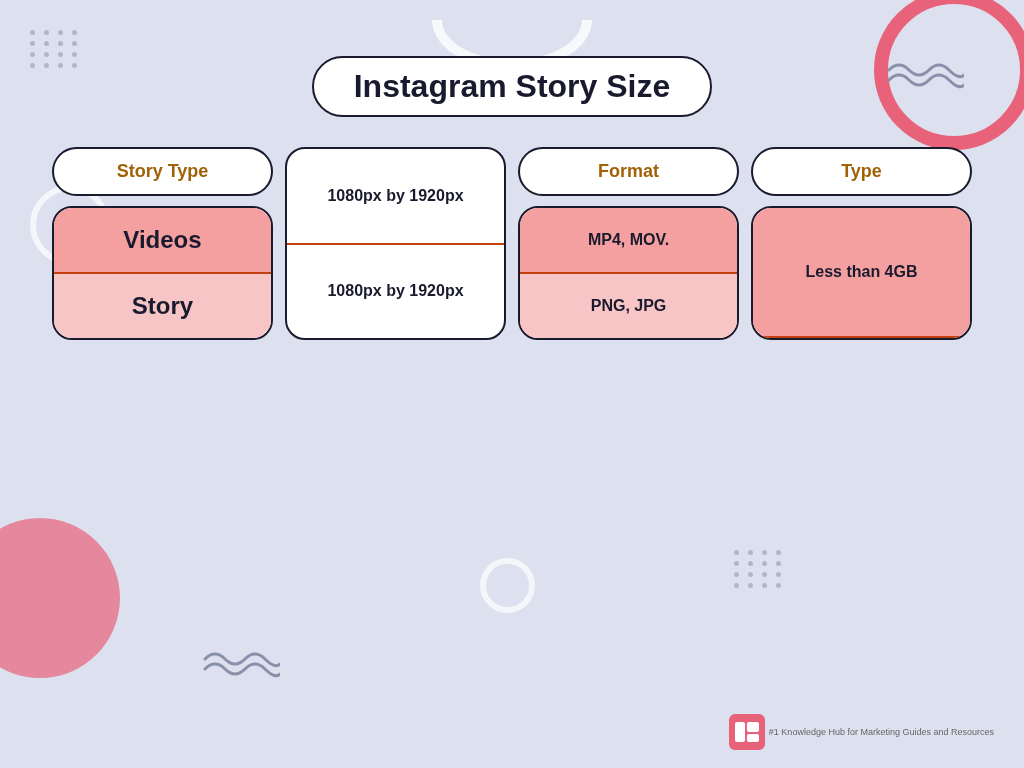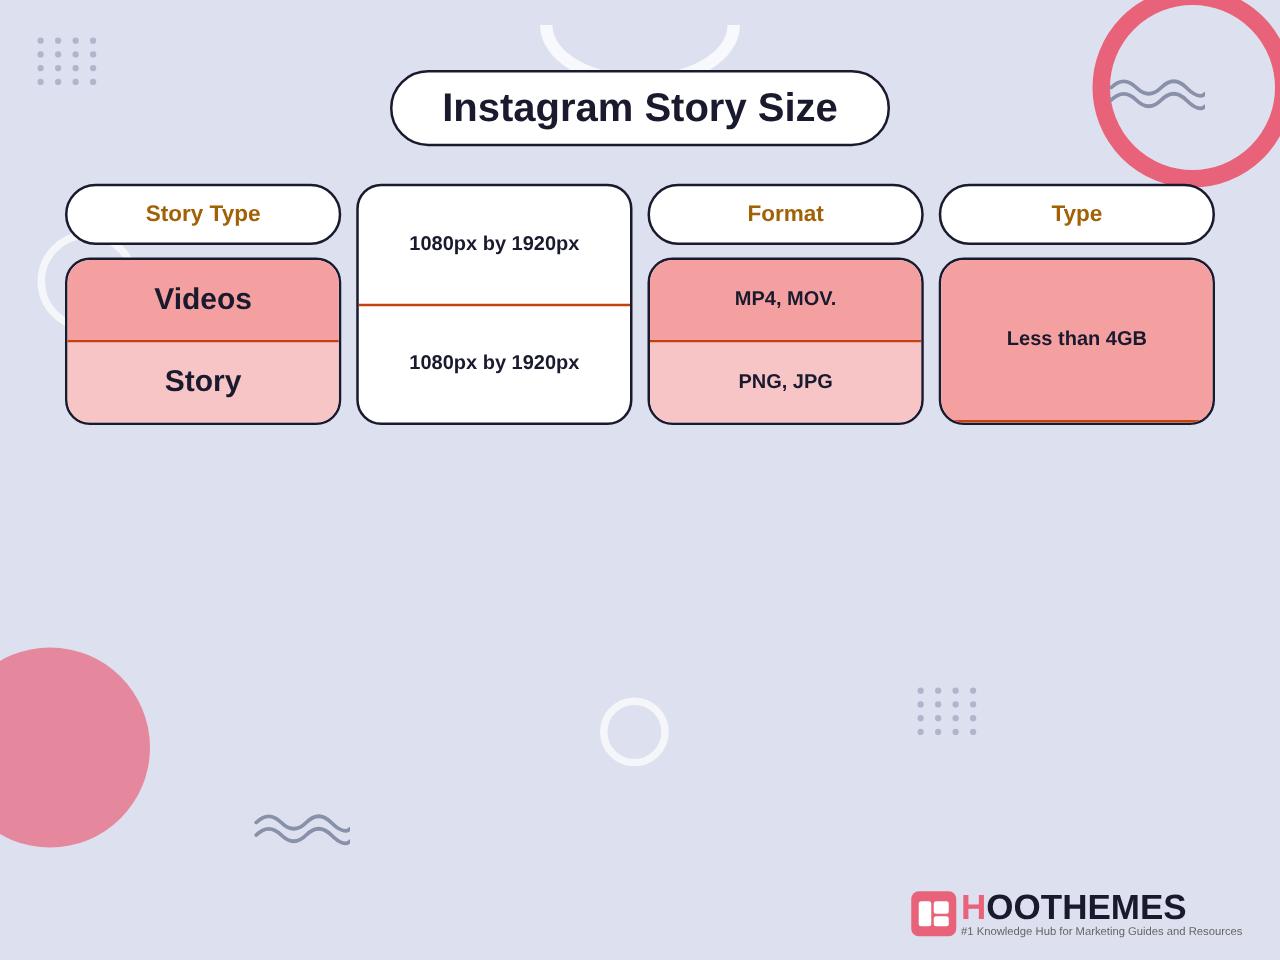--- a/index.html
+++ b/index.html
@@ -345,18 +345,15 @@
 
 <div class="logo-area">
   <div class="logo-icon">
     <svg width="28" height="28" viewBox="0 0 28 28">
       <rect x="2" y="4" width="10" height="20" rx="2" fill="white"></rect>
       <rect x="14" y="4" width="12" height="10" rx="2" fill="white"></rect>
       <rect x="14" y="16" width="12" height="8" rx="2" fill="white"></rect>
     </svg>
   </div>
   <div class="logo-text-area">
-    <span class="logo-brand">
-      <span style="color:#e8637a;">H</span><span>OOTHEMES</span>
-    </span>
     <span class="logo-tagline">#1 Knowledge Hub for Marketing Guides and Resources</span>
   </div>
 </div>
 
 </body></html>

